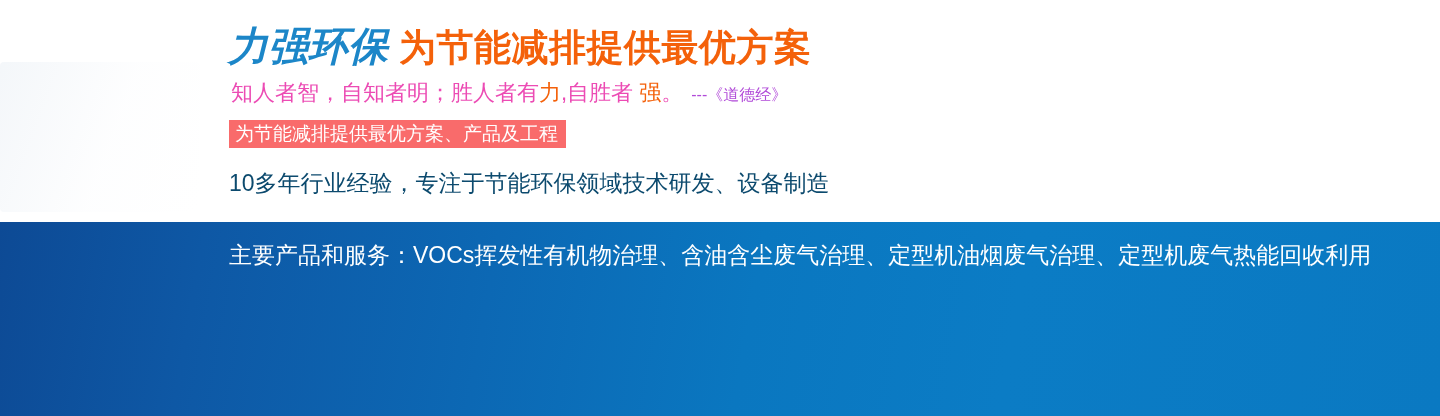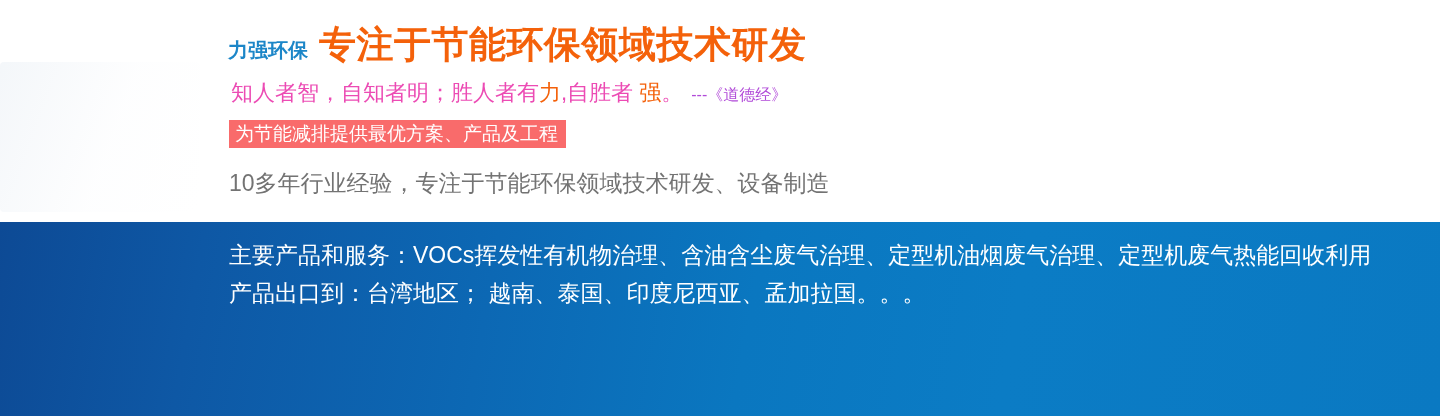--- a/index.html
+++ b/index.html
@@ -44,25 +44,26 @@
   }
 
   .headline {
     position: absolute;
     left: 228px;
     top: 26px;
     white-space: nowrap;
     line-height: 1;
   }
   .headline .brand {
-    font-size: 20px;
+    font-size: 40px;
     font-weight: bold;
     color: #1c86c8;
     letter-spacing: 0px;
     vertical-align: baseline;
+    font-style: italic;
   }
   .headline .slogan {
     font-size: 37px;
     font-weight: bold;
     color: #f4610a;
     letter-spacing: 0.5px;
     margin-left: 11px;
     vertical-align: baseline;
   }
 
@@ -95,21 +96,21 @@
     white-space: nowrap;
     box-sizing: border-box;
   }
 
   .experience-line {
     position: absolute;
     left: 229px;
     top: 172px;
     white-space: nowrap;
     font-size: 23px;
-    color: #737373;
+    color: #0c4a6e;
     line-height: 1;
   }
 
   
   .certs {
     position: absolute;
     left: 958px;
     top: 56px;
     padding-left: 16px;
   }
@@ -172,34 +173,33 @@
 </head>
 <body>
 
 <div class="banner">
 
   <div class="top-section">
 
     <div class="ghost-watermark"></div>
 
     <div class="headline">
-      <span class="brand">力强环保</span><span class="slogan">专注于节能环保领域技术研发</span>
+      <span class="brand">力强环保</span><span class="slogan">为节能减排提供最优方案</span>
     </div>
 
     <div class="quote-line">
       <span class="q-main">知人者智，自知者明；胜人者有</span><span class="q-accent">力</span><span class="q-main">,自胜者 </span><span class="q-accent">强</span><span class="q-main">。</span><span class="q-source">---《道德经》</span>
     </div>
 
     <div class="red-badge">为节能减排提供最优方案、产品及工程</div>
 
     <div class="experience-line">10多年行业经验，专注于节能环保领域技术研发、设备制造</div>
 
 
   </div>
 
   <div class="blue-section">
     <div class="blue-lines">
       <div class="blue-line">主要产品和服务：VOCs挥发性有机物治理、含油含尘废气治理、定型机油烟废气治理、定型机废气热能回收利用</div>
-      <div class="blue-line">产品出口到：台湾地区；  越南、泰国、印度尼西亚、孟加拉国。。。</div>
     </div>
   </div>
 
 </div>
 
 </body></html>

